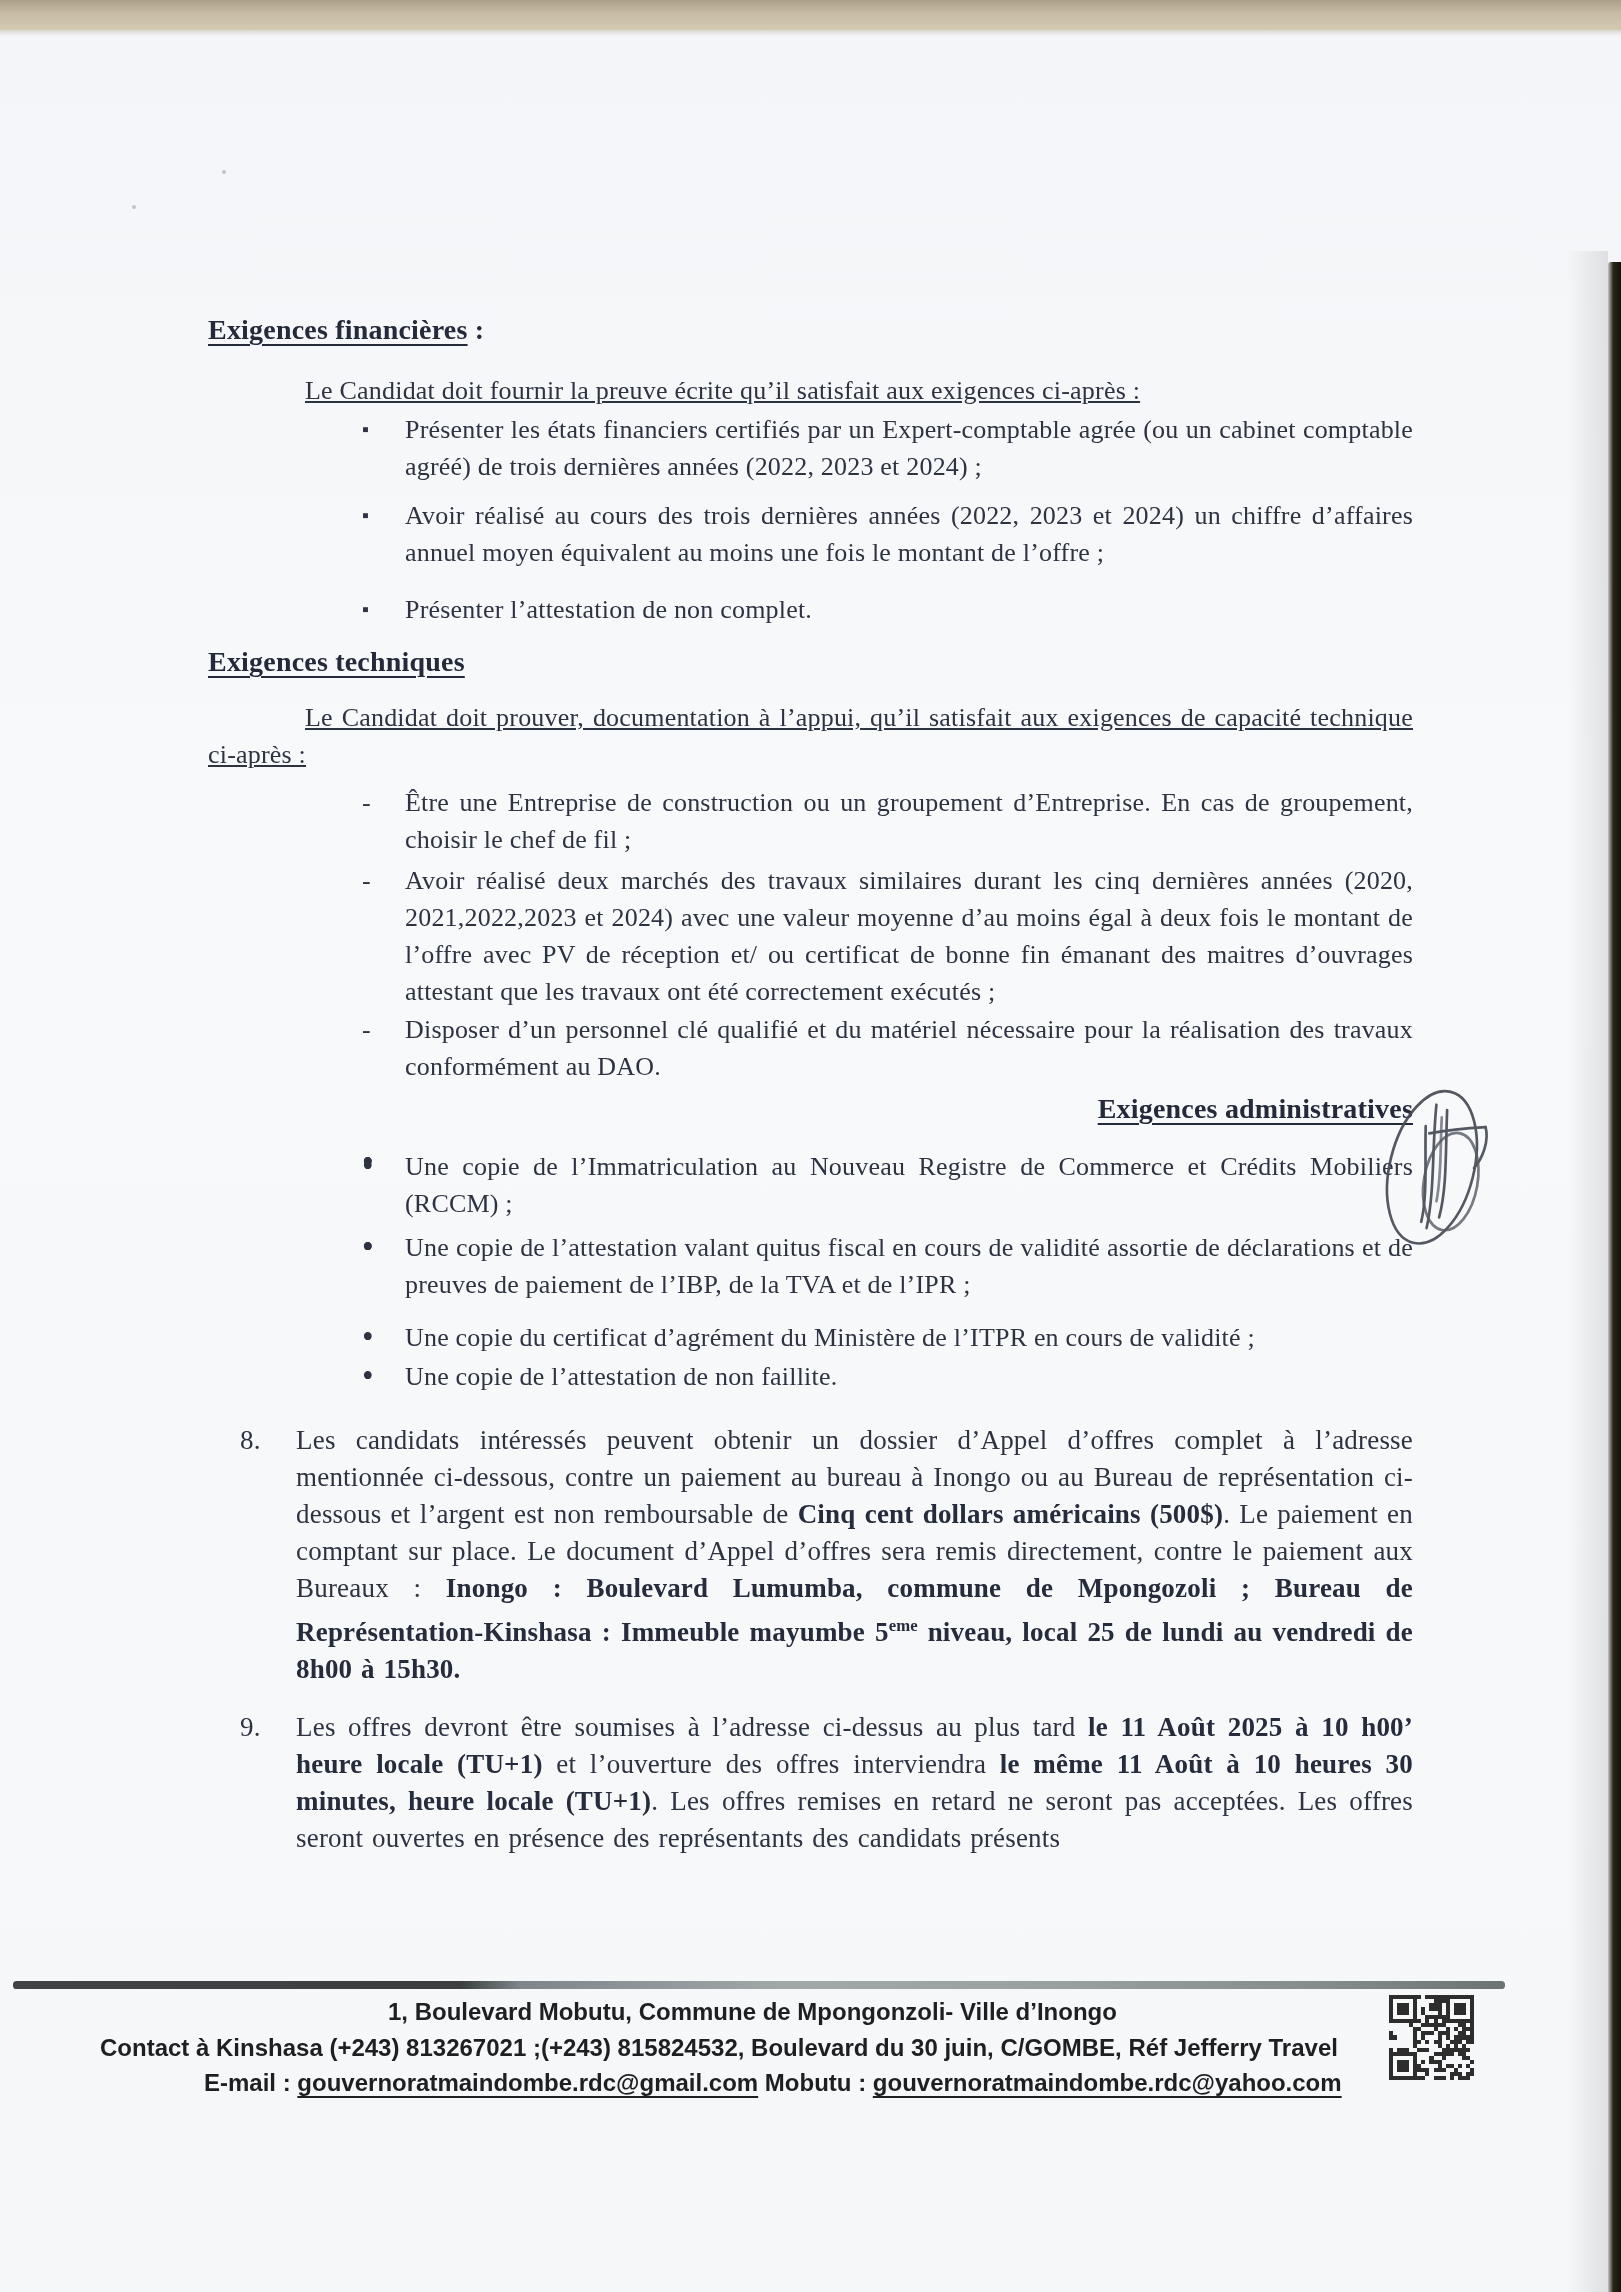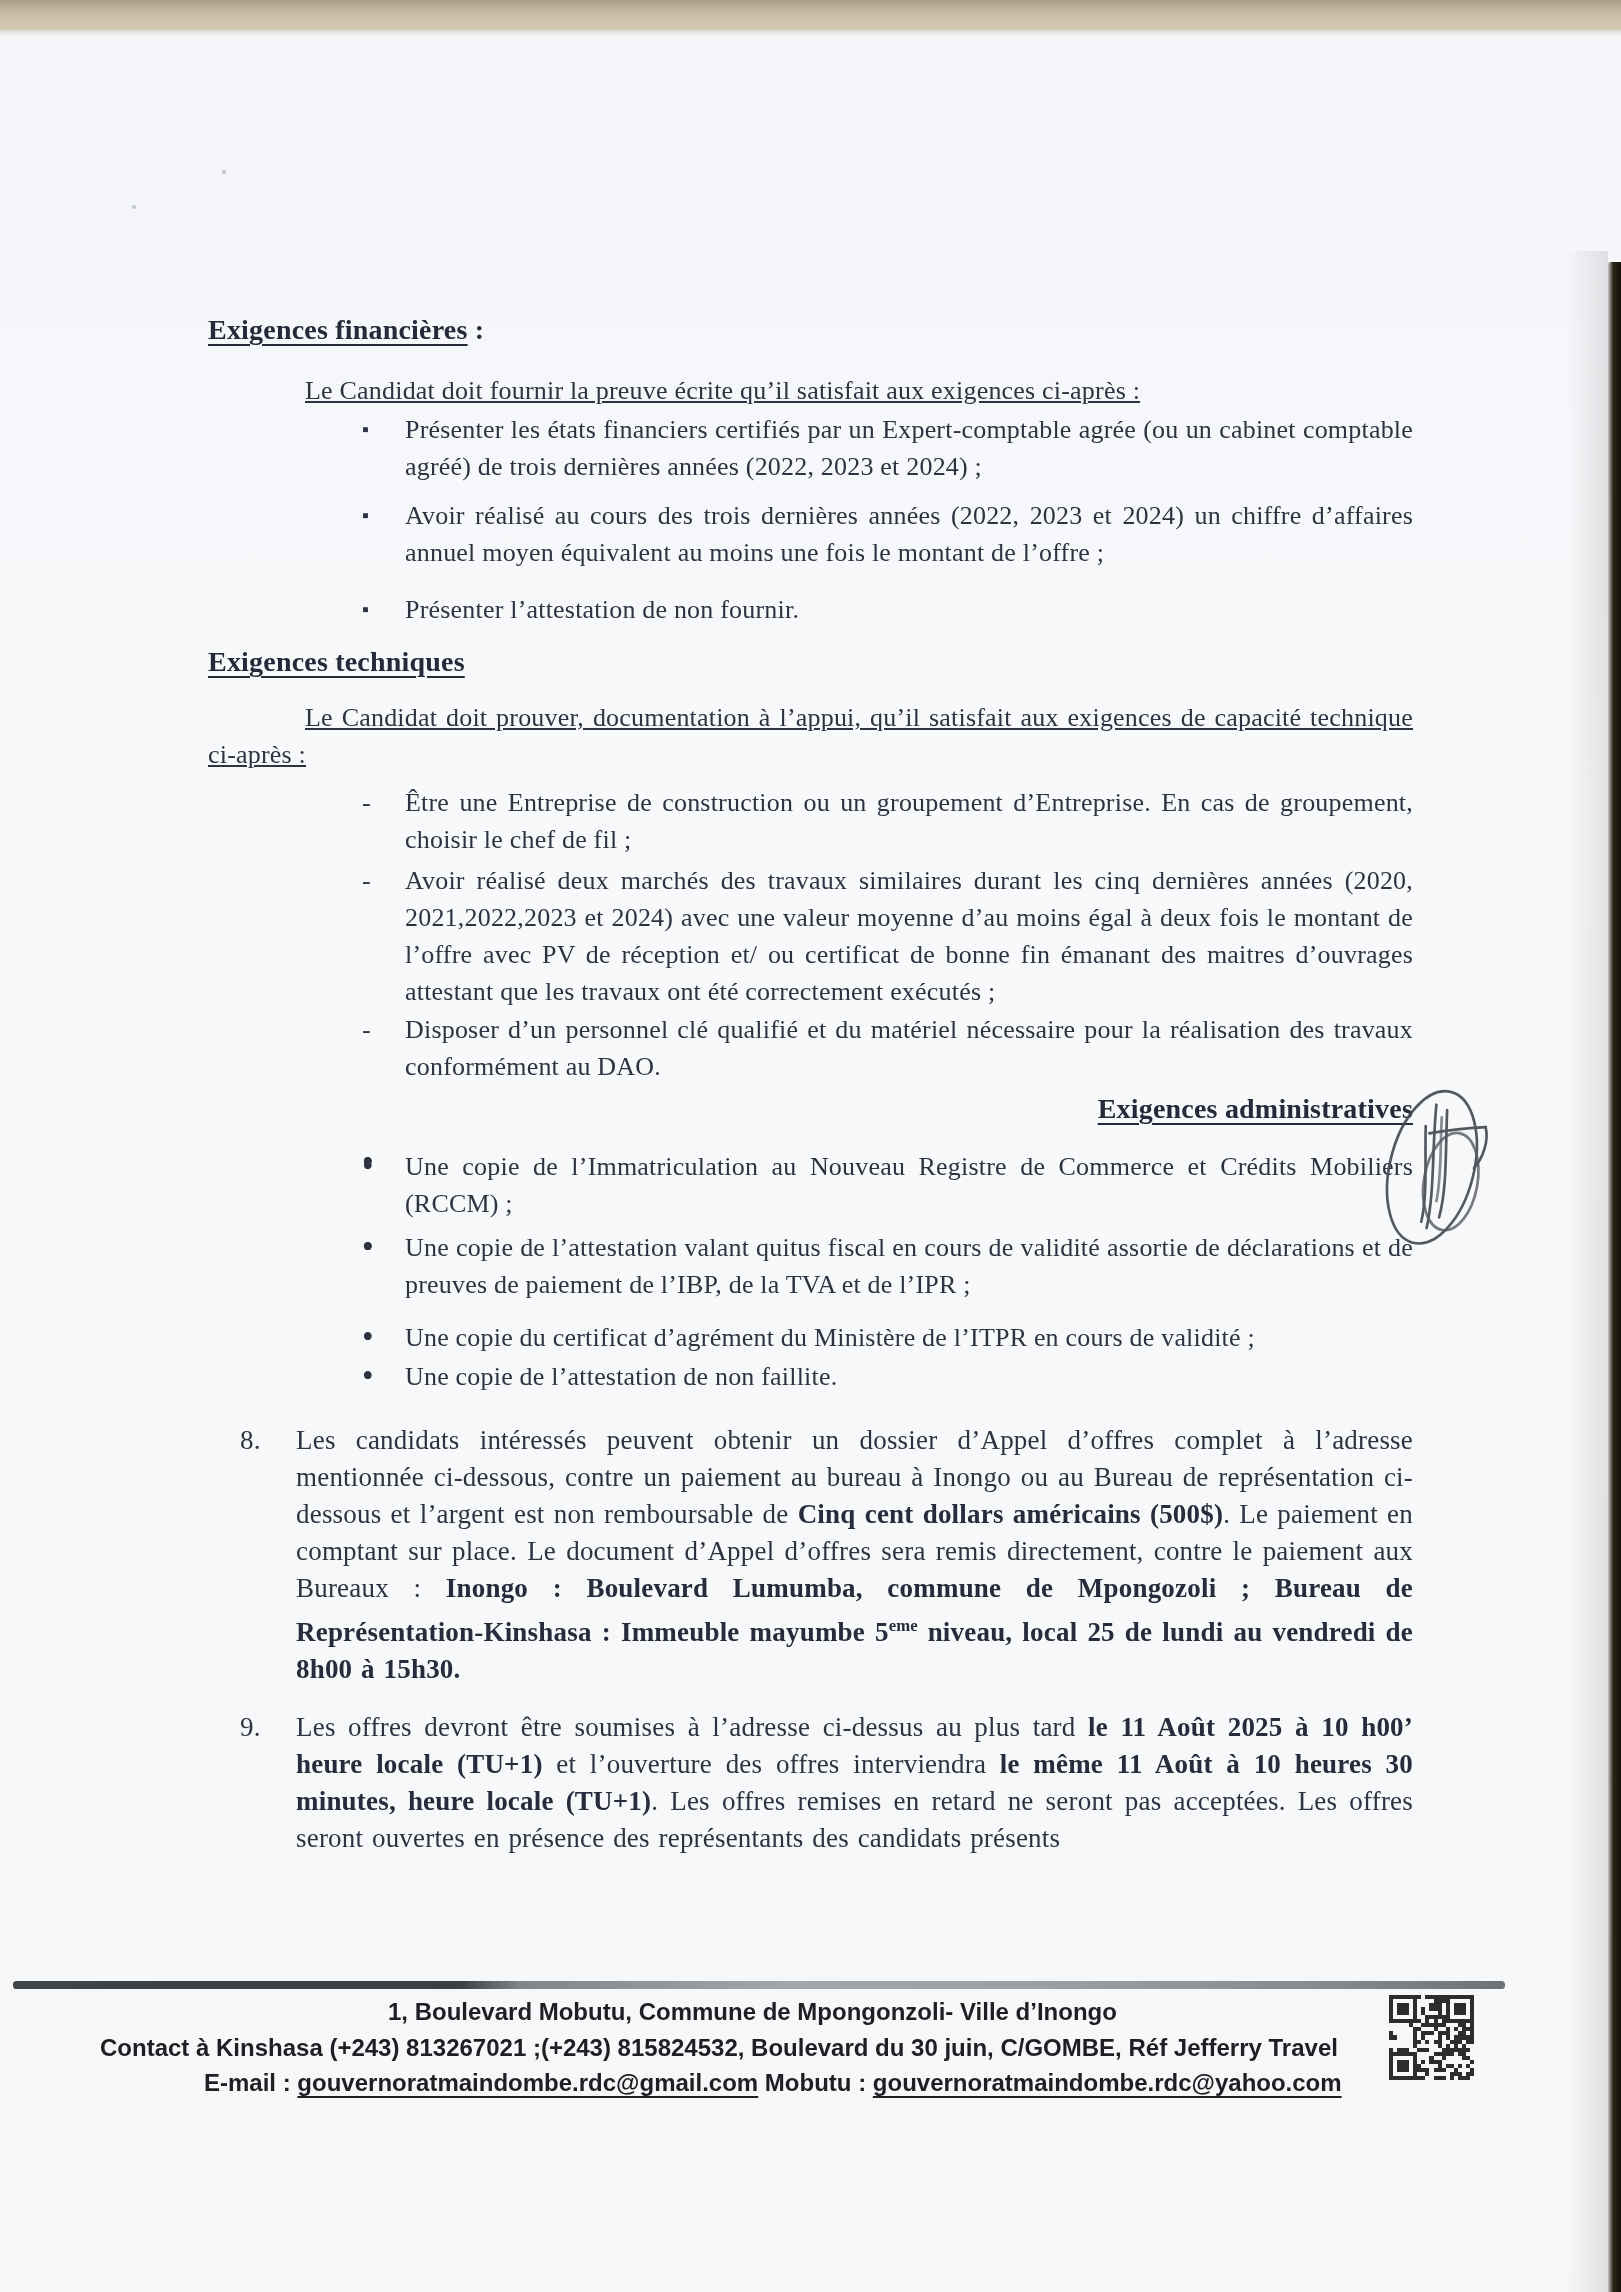--- a/index.html
+++ b/index.html
@@ -65,21 +65,21 @@
     <div class="li mt2">
       <span class="mk mk-sq">▪</span>
       <span>Présenter les états financiers certifiés par un Expert-comptable agrée (ou un cabinet comptable agréé) de trois dernières années (2022, 2023 et 2024)&nbsp;;</span>
     </div>
     <div class="li mt14">
       <span class="mk mk-sq">▪</span>
       <span>Avoir réalisé au cours des trois dernières années (2022, 2023 et 2024) un chiffre d’affaires annuel moyen équivalent au moins une fois le montant de l’offre&nbsp;;</span>
     </div>
     <div class="li mt22">
       <span class="mk mk-sq">▪</span>
-      <span>Présenter l’attestation de non fournir.</span>
+      <span>Présenter l’attestation de non complet.</span>
     </div>
 
     <h2 class="sec mt16"><span class="uline">Exigences techniques</span></h2>
 
     <p class="p-intro mt20">Le Candidat doit prouver, documentation à l’appui, qu’il satisfait aux exigences de capacité technique ci-après&nbsp;:</p>
 
     <div class="li mt12">
       <span class="mk mk-dash">-</span>
       <span>Être une Entreprise de construction ou un groupement d’Entreprise. En cas de groupement, choisir le chef de fil&nbsp;;</span>
     </div>

